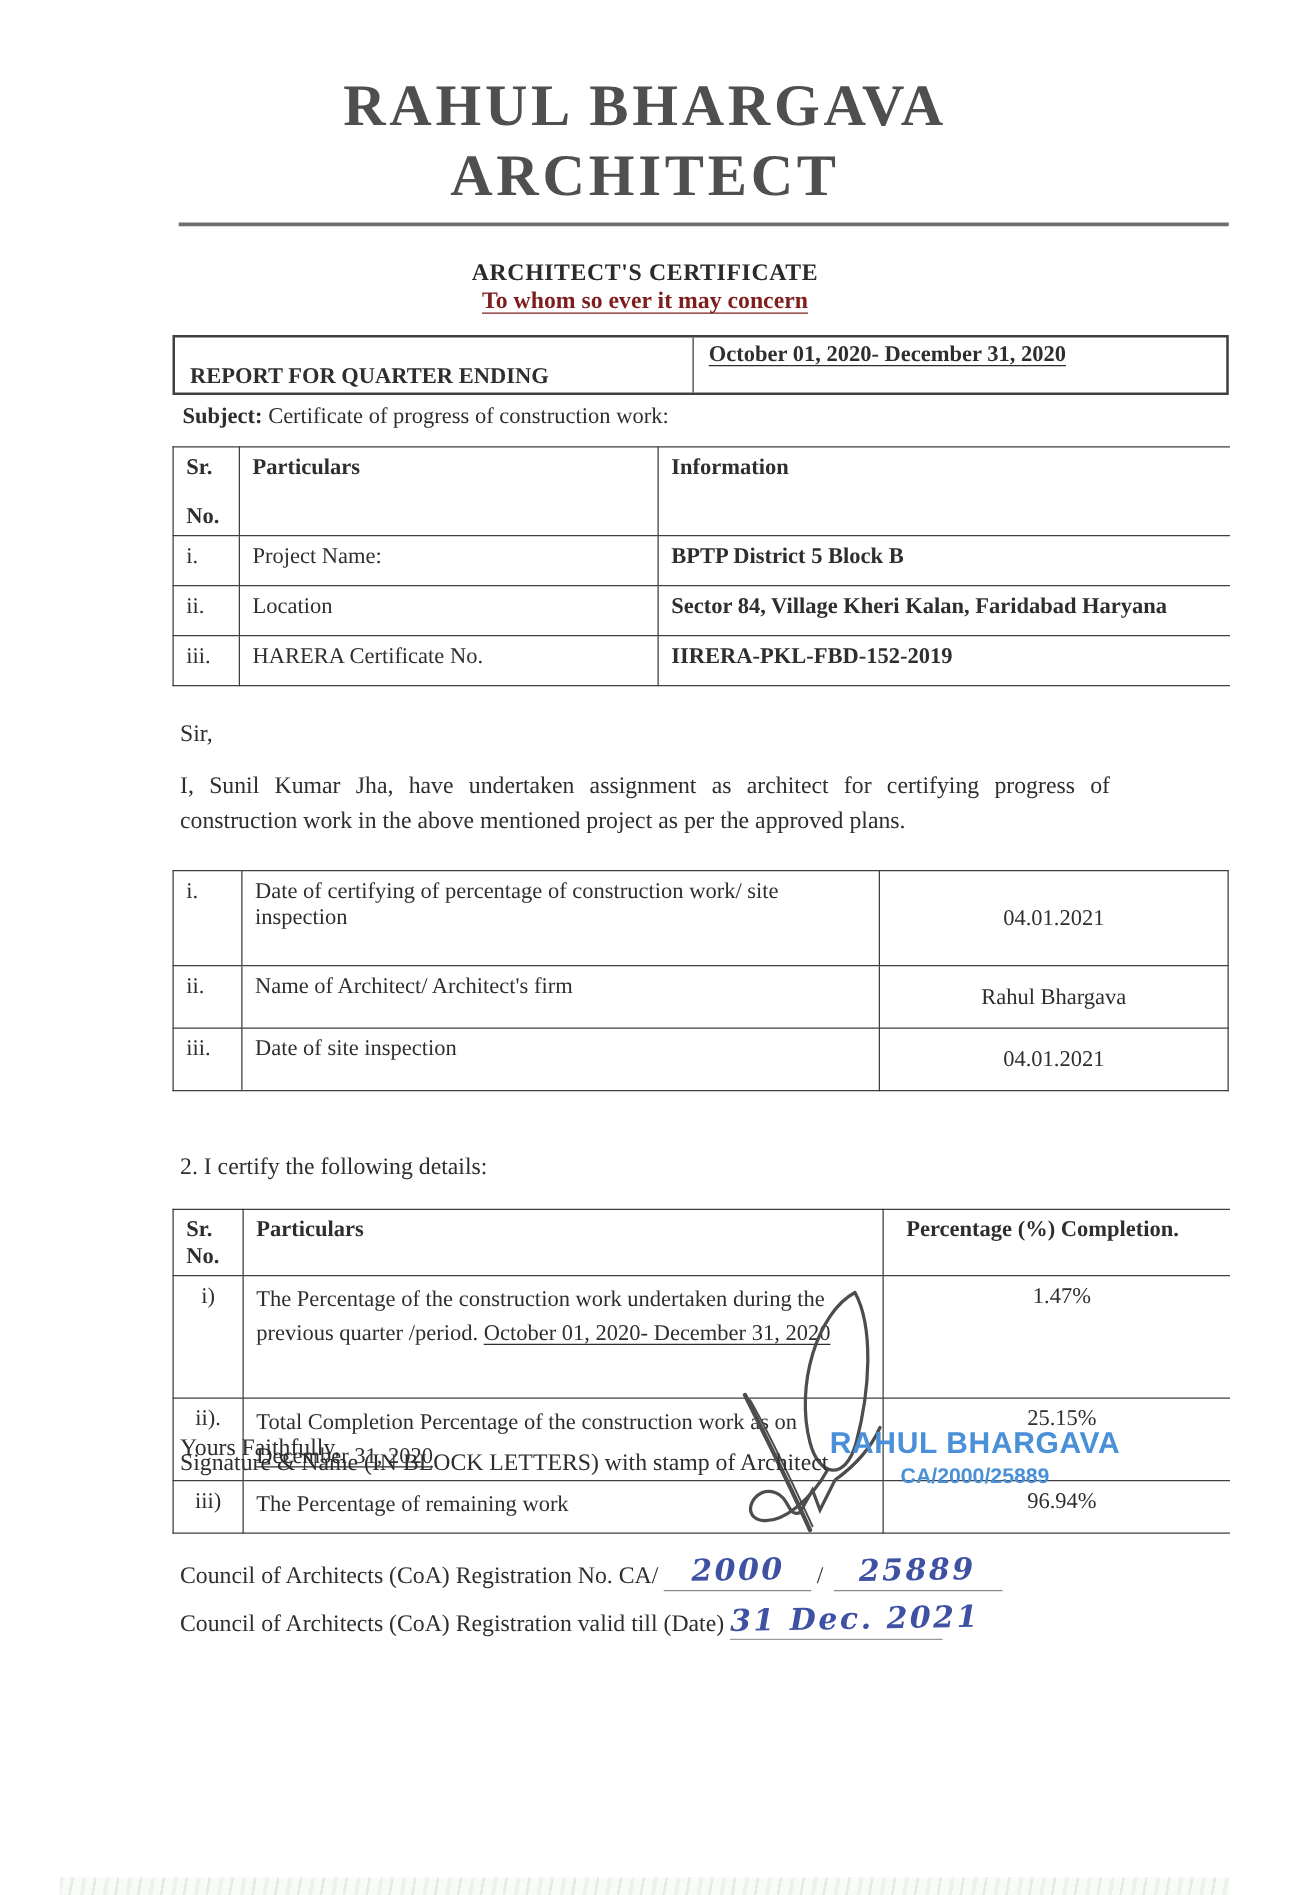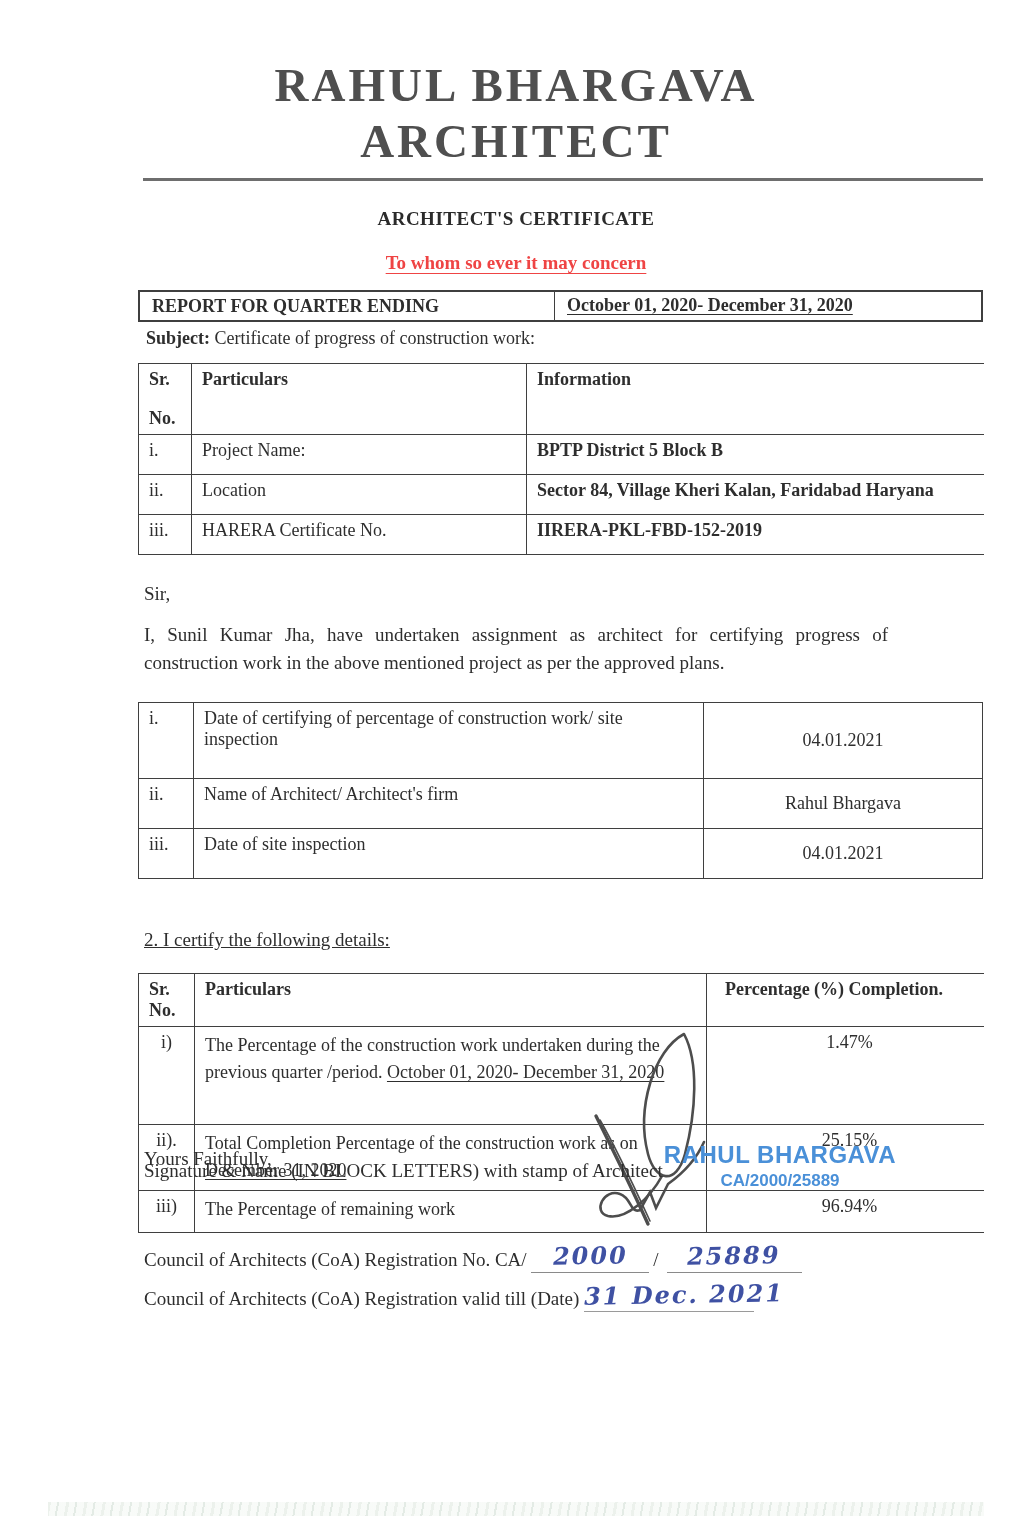--- a/index.html
+++ b/index.html
@@ -26,32 +26,32 @@
   .lh-rule {
     margin:10px 0 0 95px; width:840px; height:0;
     border-top:3px solid #6e6e6e;
   }
   
   .cert-title {
     text-align:center; margin-top:27px;
     font-size:19px; font-weight:bold; letter-spacing:0.5px; color:#2b2b2b;
   }
   .concern {
-    text-align:center; margin-top:22px;
-    font-size:19px; font-weight:bold; color:#ef4444;
+    text-align:center; 
+    font-size:19px; font-weight:bold; color:#7f1d1d;
     text-decoration:underline; text-underline-offset:4px;
   }
   
   .quarter-box {
     margin:16px 0 0 90px; width:845px;
     border:2px solid #3f3f3f;
     display:flex; font-size:18px;
   }
   .quarter-box .q-label {
-    width:415px; padding:4px 0 3px 12px; font-weight:bold;
+    width:415px; padding:20px 0 3px 12px; font-weight:bold;
     border-right:1.5px solid #3f3f3f;
   }
   .quarter-box .q-value { flex:1; padding:3px 0 3px 12px; font-weight:bold; }
   .u { text-decoration:underline; text-underline-offset:3px; }
   .subject-line { margin:6px 0 0 98px; font-size:18px; }
   .subject-line b { font-weight:bold; }
   
   table.doc { border-collapse:collapse; font-size:18px; }
   table.doc td, table.doc th {
     border:1.6px solid #3f3f3f; vertical-align:top; text-align:left;
@@ -70,21 +70,21 @@
   .salutation { margin:28px 0 0 96px; font-size:19px; }
   .intro { margin:16px 96px 0 96px; font-size:19px; text-align:justify; line-height:1.45; }
   
   .t-inspect { margin:26px 0 0 90px; width:845px; }
   .t-inspect .c-sr { width:55px; }
   .t-inspect .c-lbl { width:510px; }
   .t-inspect td.val { text-align:center; vertical-align:middle; }
   .t-inspect tr.tall { height:76px; }
   .t-inspect tr.mid { height:50px; }
   
-  .certify-heading { margin:50px 0 0 96px; font-size:19px;text-decoration:underline; }
+  .certify-heading { margin:50px 0 0 96px; font-size:19px; }
   
   .t-complete { margin:22px 0 0 90px; width:855px; }
   .t-complete .c-sr { width:56px; }
   .t-complete .c-part { width:512px; }
   .t-complete th { font-weight:bold; vertical-align:top; }
   .t-complete th.pct-h { text-align:left; padding-left:18px; }
   .t-complete .hdr-sr span { display:block; line-height:1.15; }
   .t-complete td.sr { text-align:center; }
   .t-complete td.pct { text-align:center; vertical-align:top; }
   .t-complete td.part { line-height:1.55; }

